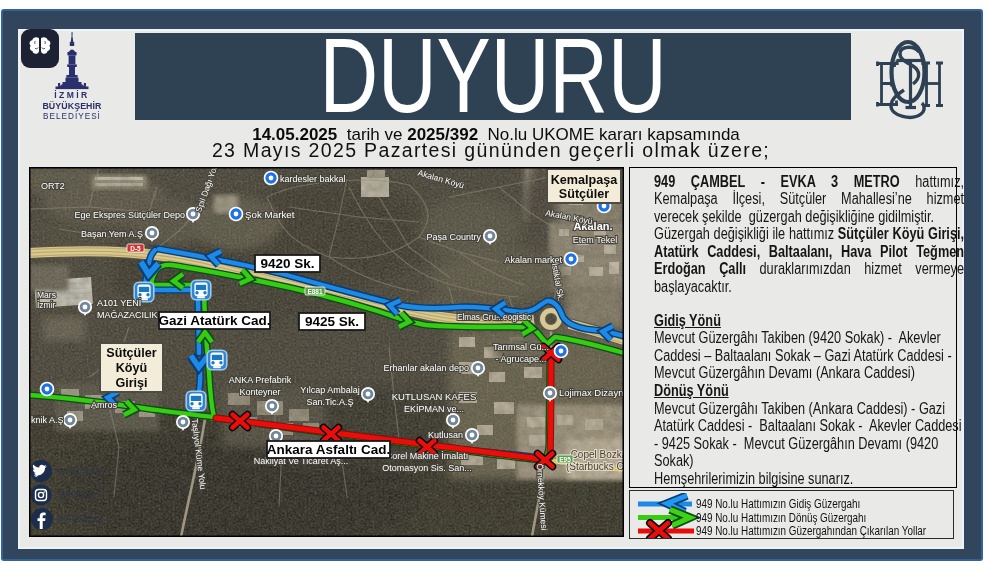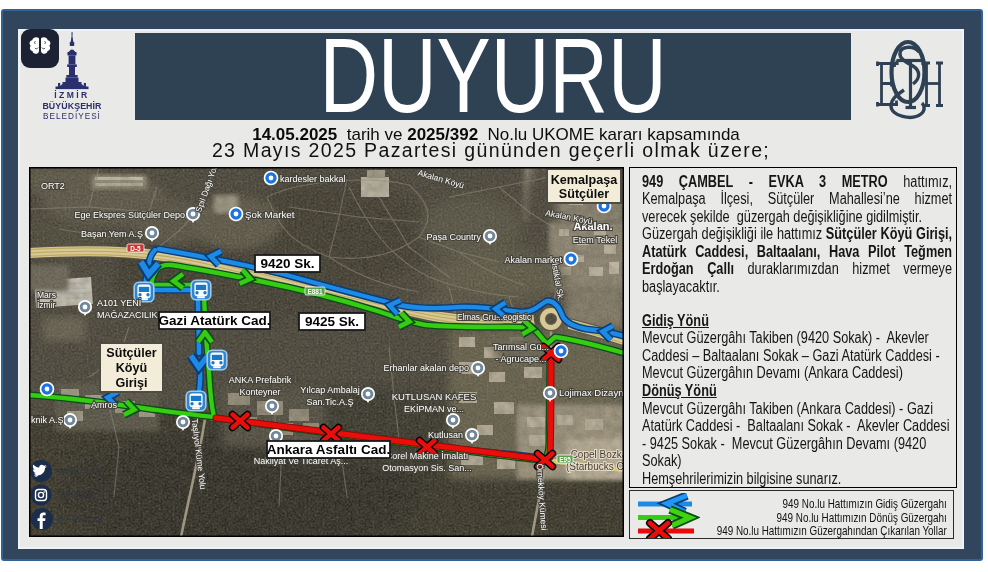--- a/index.html
+++ b/index.html
@@ -514,21 +514,21 @@
         <rect x="71" y="176" width="63" height="49" fill="#f2ecd8" stroke="#4c4c44" stroke-width="2"></rect>
         <text x="102.5" y="190">Sütçüler</text>
         <text x="102.5" y="205">Köyü</text>
         <text x="102.5" y="220">Girişi</text>
       </g>
 </g>
 
 <rect x="0.75" y="0.75" width="593.5" height="368.5" fill="none" stroke="#000" stroke-width="1.5"></rect>
 </svg>
 
-<div class="abs" style="left:629px;top:166.5px;width:328px;height:321px;border:1.5px solid #000;box-sizing:border-box;padding:5px 0 0 12px;">
+<div class="abs" style="left:629px;top:166.5px;width:328px;height:321px;border:1.5px solid #000;box-sizing:border-box;padding:5px 0 0 24px;">
   <div style="width:390px;transform:scaleX(0.795);transform-origin:0 0;font-size:16px;line-height:17.6px;color:#151515;">
     <div style="text-align:justify;text-align-last:justify;"><b>949 ÇAMBEL - EVKA 3 METRO</b> hattımız,</div>
     <div style="text-align:justify;text-align-last:justify;">Kemalpaşa İlçesi, Sütçüler Mahallesi’ne hizmet</div>
     <div>verecek şekilde&nbsp; güzergah değişikliğine gidilmiştir.</div>
     <div style="text-align:justify;text-align-last:justify;">Güzergah değişikliği ile hattımız <b>Sütçüler Köyü Girişi,</b></div>
     <div style="text-align:justify;text-align-last:justify;"><b>Atatürk Caddesi, Baltaalanı, Hava Pilot Teğmen</b></div>
     <div style="text-align:justify;text-align-last:justify;"><b>Erdoğan Çallı</b> duraklarımızdan hizmet vermeye</div>
     <div>başlayacaktır.</div>
     <div style="height:16px;"></div>
     <div><b><u>Gidiş Yönü</u></b></div>
@@ -537,21 +537,21 @@
     <div>Mevcut Güzergâhın Devamı (Ankara Caddesi)</div>
     <div><b><u>Dönüş Yönü</u></b></div>
     <div>Mevcut Güzergâhı Takiben (Ankara Caddesi) - Gazi</div>
     <div>Atatürk Caddesi -&nbsp; Baltaalanı Sokak -&nbsp; Akevler Caddesi</div>
     <div>- 9425 Sokak -&nbsp; Mevcut Güzergâhın Devamı (9420</div>
     <div>Sokak)</div>
     <div>Hemşehrilerimizin bilgisine sunarız.</div>
   </div>
 </div>
 
-<div class="abs" style="left:629px;top:490px;width:325px;height:49px;border:1.5px solid #2a2a2a;box-sizing:border-box;text-align:right;">
+<div class="abs" style="left:629px;top:490px;width:325px;height:49px;border:1.5px solid #2a2a2a;box-sizing:border-box;">
 
   <svg class="abs" style="left:6px;top:2px;" width="64" height="45" viewBox="0 0 64 45">
     <path d="M2,11 H56" stroke="#1d8ae5" stroke-width="5"></path>
     <path d="M51,2.5 L31,10.5 L49,19" fill="none" stroke="#0a3d78" stroke-width="8.5"></path>
     <path d="M51,2.5 L31,10.5 L49,19" fill="none" stroke="#2196f3" stroke-width="5"></path>
     <path d="M2,24.5 H58" stroke="#35cc12" stroke-width="5"></path>
     <path d="M34,16.5 L54,24.5 L36,32.5" fill="none" stroke="#0c4d1a" stroke-width="8.5"></path>
     <path d="M34,16.5 L54,24.5 L36,32.5" fill="none" stroke="#3ed414" stroke-width="5"></path>
     <path d="M2,38 H58" stroke="#ea0a0a" stroke-width="5"></path>
     <path d="M14,30 L32,45.5 M32,30 L14,45.5" stroke="#000" stroke-width="8" stroke-linecap="round"></path>

